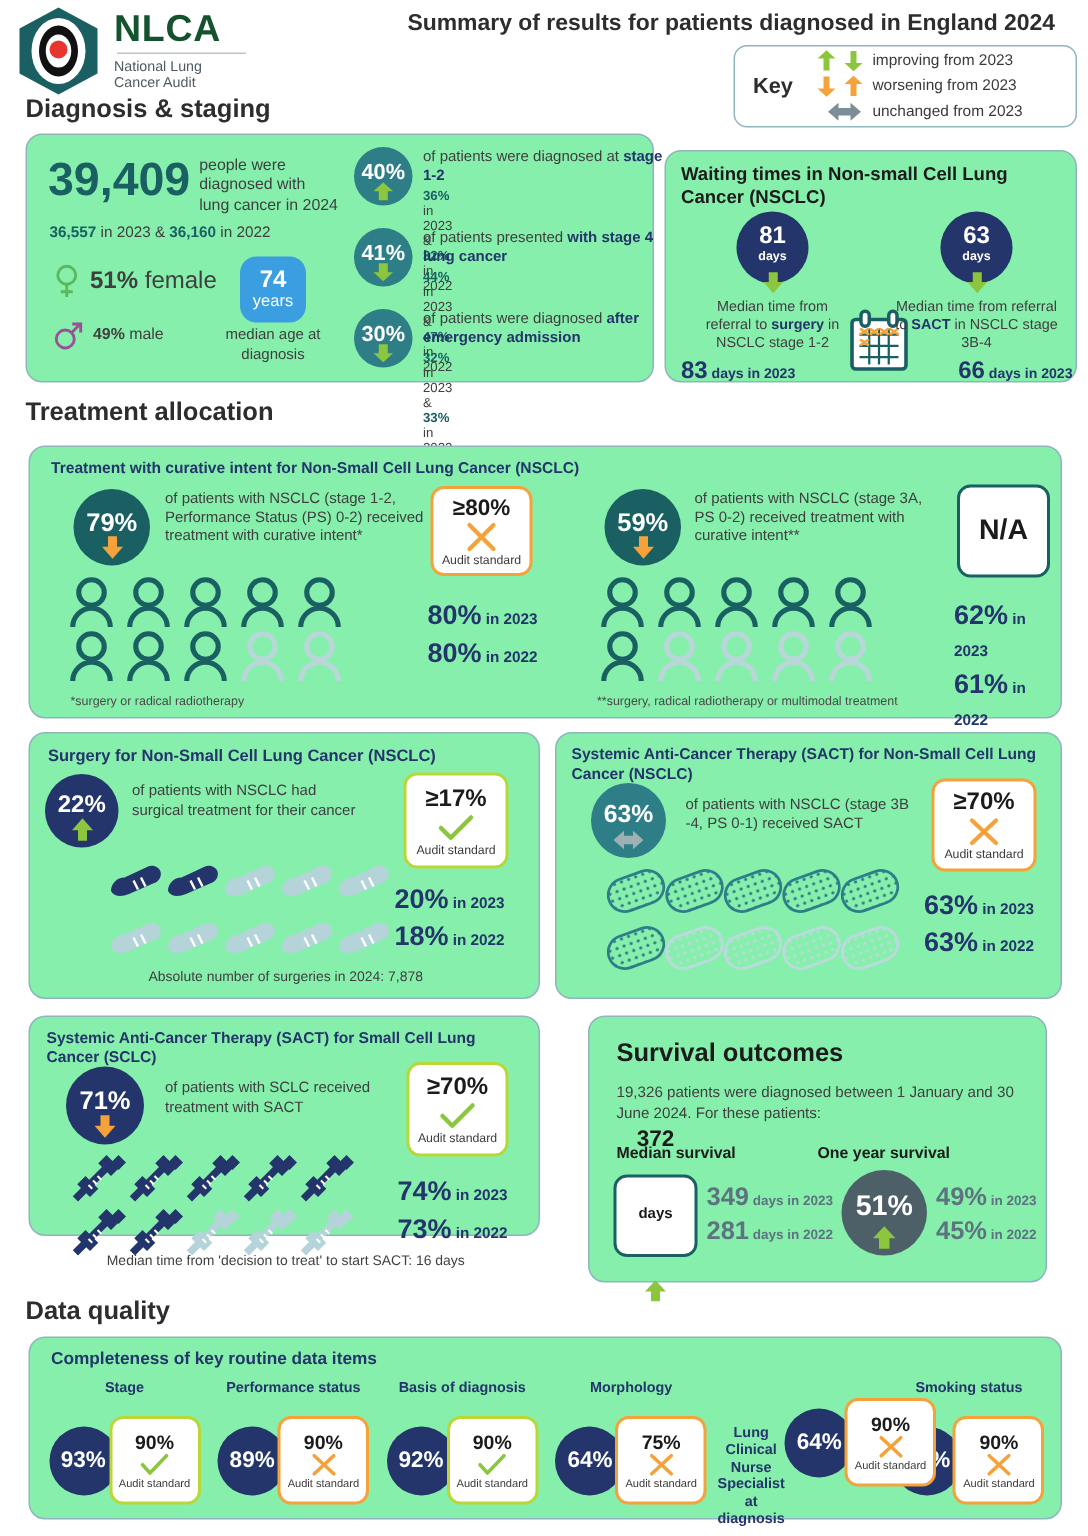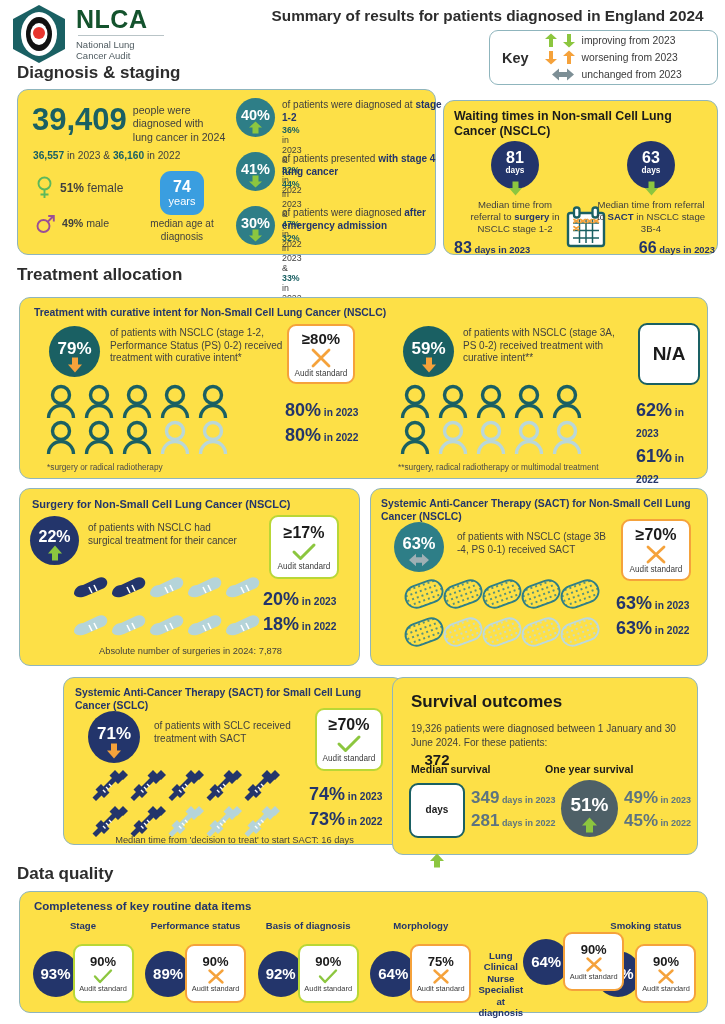--- a/index.html
+++ b/index.html
@@ -36,21 +36,21 @@
   #key-rows { display:flex; flex-direction:column; gap:1px; }
   .key-row { display:flex; align-items:center; height:16px; }
   .key-arrows { width:44px; display:flex; align-items:center; justify-content:center; gap:2px; }
   .key-text { font-size:10.3px; color:#3a3a3a; }
 
   
   .section-head { font-size:17px; font-weight:bold; color:#2d2d2d; }
 
   
   .panel {
-    position:absolute; border:1.3px solid #8fb5bd; border-radius:11px; background:#fde047;
+    position:absolute; border:1.3px solid #8fb5bd; border-radius:11px; background:#86efac;
   }
   .panel-title { font-size:10.4px; font-weight:bold; color:#23356b; line-height:13px; }
 
   
   .circ {
     border-radius:50%; display:flex; flex-direction:column;
     align-items:center; justify-content:center; color:#fff;
     line-height:1;
   }
   .circ-navy { background:#23356b; }
@@ -155,21 +155,21 @@
     <b class="teal">36,557</b><span> in 2023 &amp; </span><b class="teal">36,160</b><span> in 2022</span>
   </div>
 
   <div style="position:absolute; left:18px; top:86px; display:flex; align-items:center;">
     <span>
       <svg width="17" height="24" viewBox="0 0 17 24">
           <circle cx="8.5" cy="7.5" r="6" fill="none" stroke="#5cb85c" stroke-width="1.9"></circle>
           <path d="M8.5 14 V22 M4.5 18.5 H12.5" stroke="#5cb85c" stroke-width="1.9" fill="none"></path>
         </svg>
     </span>
-    <span style="margin-left:7px; font-size:12px; color:#3f3f3f;">
+    <span style="margin-left:7px; font-size:16px; color:#3f3f3f;">
       <b>51%</b><span> female</span>
     </span>
   </div>
 
   <div style="position:absolute; left:18px; top:122px; display:flex; align-items:center;">
     <span>
       <svg width="19" height="22" viewBox="0 0 19 22">
           <circle cx="7.5" cy="14" r="6" fill="none" stroke="#9b4f96" stroke-width="1.9"></circle>
           <path d="M12 9.5 L17.5 4 M12.2 4 H17.8 V9.6" stroke="#9b4f96" stroke-width="1.9" fill="none"></path>
         </svg>
@@ -586,21 +586,21 @@
       </g>
     </svg>
   </div>
 
   <div style="position:absolute; left:245px; top:104px;">
     <div class="hist" style="font-size:18px;"><span>63%</span><small> in 2023</small></div>
     <div class="hist" style="font-size:18px; margin-top:4px;"><span>63%</span><small> in 2022</small></div>
   </div>
 </div>
 
-<div class="panel" style="left:19px; top:677px; width:341px; height:168px;margin-left:44px;">
+<div class="panel" style="left:19px; top:677px; width:341px; height:147px;">
   <div class="panel-title" style="position:absolute; left:11px; top:8px; width:325px;">
     <div>Systemic Anti-Cancer Therapy (SACT) for Small Cell Lung</div>
     <div>Cancer (SCLC)</div>
   </div>
 
   <div class="circ circ-navy" style="position:absolute; left:24px; top:33px; width:52px; height:52px;">
     <span style="font-size:17px; font-weight:bold; margin-top:-7px;">71%</span>
     <span style="position:absolute; bottom:4px;">
       <svg width="16" height="16" viewBox="0 0 16 16">
           <path d="M8 15.5 L15 7.5 H11 V0.5 H5 V7.5 H1 Z" fill="#f5a23b"></path>

